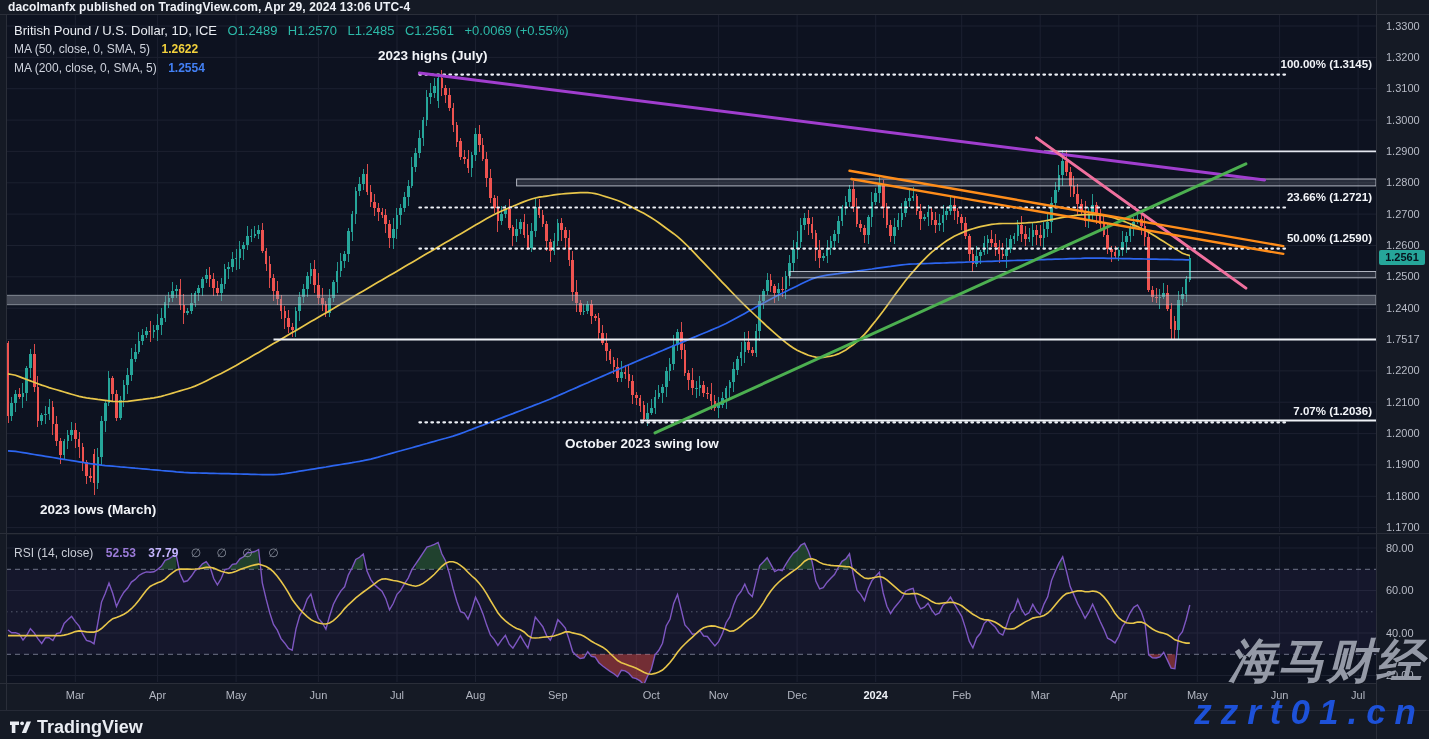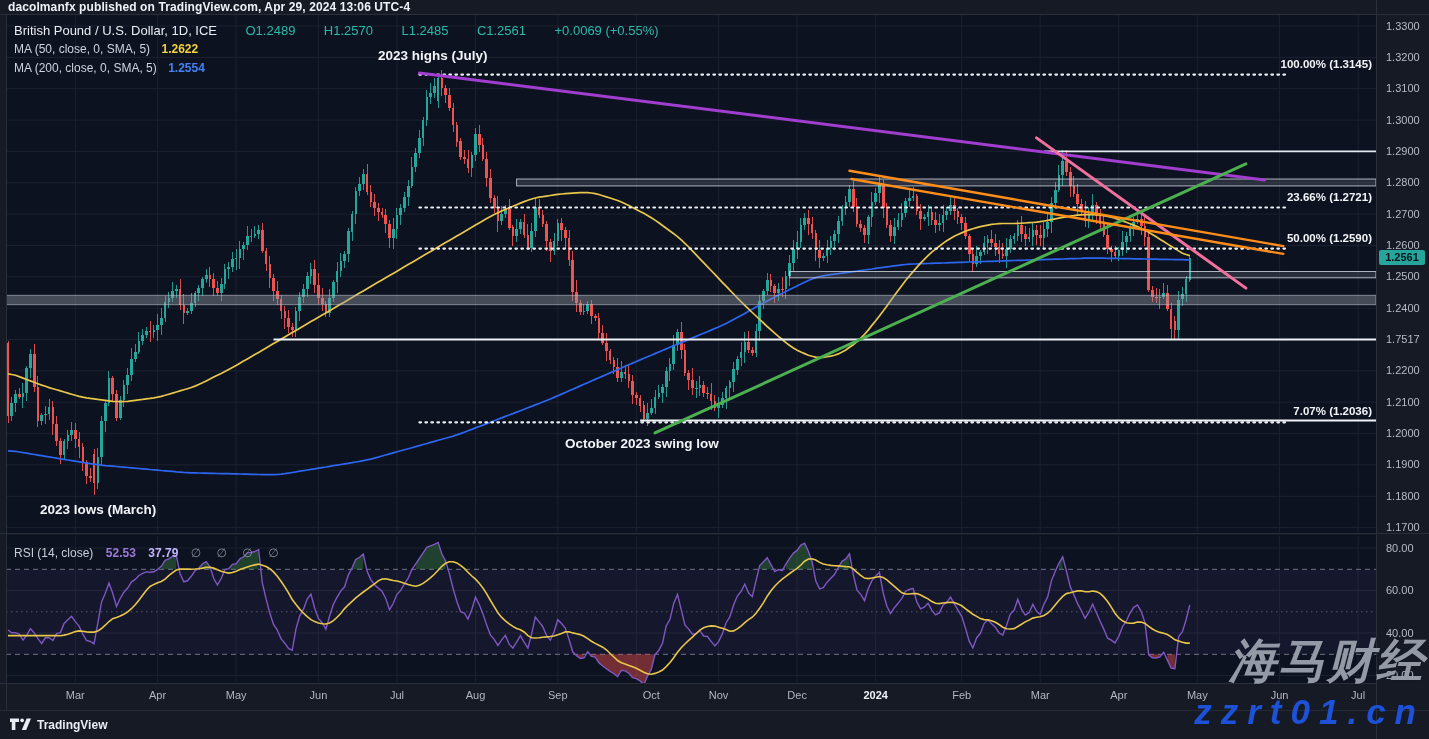--- a/index.html
+++ b/index.html
@@ -16,21 +16,21 @@
   #rsi-pane{left:6px;top:535px;width:1370px;height:148px;}
   .hborder{left:0;width:1429px;height:0;border-top:1px solid #2a2e39;z-index:2;}
   .vborder{top:14px;height:696px;width:0;border-left:1px solid #2a2e39;z-index:2;}
   
   #published-bar{left:8px;top:0px;height:14px;line-height:14px;font-size:12px;
     font-weight:700;color:#eef1f7;z-index:5;letter-spacing:.1px;}
   
   #legend{left:14px;top:21px;z-index:5;}
   .legend-row{white-space:nowrap;line-height:17px;}
   .sym-title{color:#e9ecf2;font-size:13px;font-weight:400;}
-  .ohlc{color:#2cb9a8;font-size:13px;margin-left:24px;}
+  .ohlc{color:#2cb9a8;font-size:13px;margin-left:6px;}
   .ma-label{color:#cfd3dd;font-size:12px;}
   .ma-val-50{color:#f2d13c;font-size:12px;font-weight:700;margin-left:7px;}
   .ma-val-200{color:#4380f4;font-size:12px;font-weight:700;margin-left:7px;}
   
   #rsi-legend{left:14px;top:543px;z-index:5;white-space:nowrap;}
   .rsi-label{color:#c9cdd6;font-size:12px;}
   .rsi-val{color:#9b7bd8;font-size:12px;font-weight:700;margin-left:8px;}
   .rsi-ma-val{color:#c4b5fd;font-size:12px;font-weight:700;margin-left:8px;}
   .rsi-empty{color:#868c99;font-size:12px;margin-left:8px;letter-spacing:6px;}
   
@@ -46,21 +46,21 @@
   .tick{position:absolute;left:9px;font-size:11px;color:#b7bbc6;line-height:13px;}
   #price-badge{position:absolute;left:2px;top:250px;width:46px;height:15px;background:#26a69a;
     color:#07131d;font-size:11px;font-weight:700;text-align:center;line-height:15px;
     border-radius:2px;z-index:4;}
   #time-axis{left:0;top:683px;width:1376px;height:27px;border-top:1px solid #2a2e39;z-index:3;}
   .ttick{position:absolute;top:5px;transform:translateX(-50%);font-size:11px;color:#b2b6c1;}
   .ttick.major{color:#eef1f7;font-weight:700;}
   
   #bottom-bar{left:0;top:710px;width:1429px;height:29px;border-top:1px solid #262a36;z-index:3;}
   #tv-brand{position:absolute;left:10px;top:6px;display:flex;align-items:center;gap:6px;}
-  #tv-brand-name{color:#e9ecf2;font-size:12px;font-weight:600;}
+  #tv-brand-name{color:#e9ecf2;font-size:18px;font-weight:600;}
   
   #watermark{right:4px;top:632px;z-index:9;text-align:right;pointer-events:none;}
   #wm-line1{font-size:47px;font-weight:800;font-style:italic;color:rgba(158,164,176,.93);
     letter-spacing:2px;line-height:58px;text-shadow:1px 1px 0 rgba(20,24,34,.6);}
   #wm-line2{font-size:35px;font-weight:800;font-style:italic;color:#1d51d8;
     letter-spacing:9px;line-height:40px;margin-top:2px;}
   #chart-area{left:6px;top:14px;width:1370px;height:669px;z-index:2;}
 </style>
 </head>
 <body>

